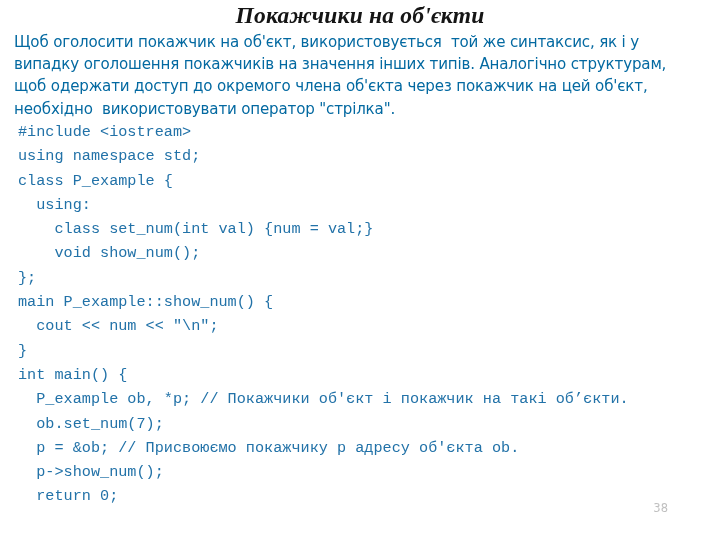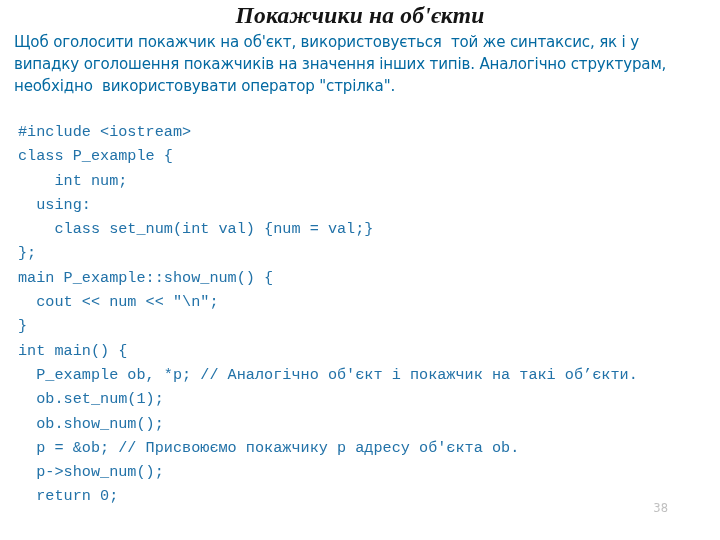--- a/index.html
+++ b/index.html
@@ -88,37 +88,38 @@
 </head>
 <body>
 
 <div class="slide">
 
   <div class="slide-title">Покажчики на об'єкти</div>
 
   <div class="body-block">
     <div class="body-line">Щоб оголосити покажчик на об'єкт, використовується  той же синтаксис, як і у</div>
     <div class="body-line">випадку оголошення покажчиків на значення інших типів. Аналогічно структурам,</div>
+    <div class="body-line">щоб одержати доступ до окремого члена об'єкта через покажчик на цей об'єкт,</div>
     <div class="body-line">необхідно  використовувати оператор "стрілка".</div>
   </div>
 
   <div class="code-block">
     <div class="code-line">#include &lt;iostream&gt;</div>
+    <div class="code-line">using namespace std;</div>
     <div class="code-line">class P_example {</div>
-    <div class="code-line">    int num;</div>
     <div class="code-line">  using:</div>
     <div class="code-line">    class set_num(int val) {num = val;}</div>
+    <div class="code-line">    void show_num();</div>
     <div class="code-line">};</div>
     <div class="code-line">main P_example::show_num() {</div>
     <div class="code-line">  cout &lt;&lt; num &lt;&lt; "\n";</div>
     <div class="code-line">}</div>
     <div class="code-line">int main() {</div>
-    <div class="code-line">  P_example ob, *p; // Аналогічно об'єкт і покажчик на такі об’єкти.</div>
-    <div class="code-line">  ob.set_num(1);</div>
-    <div class="code-line">  ob.show_num();</div>
+    <div class="code-line">  P_example ob, *p; // Покажчики об'єкт і покажчик на такі об’єкти.</div>
+    <div class="code-line">  ob.set_num(7);</div>
     <div class="code-line">  p = &amp;ob; // Присвоюємо покажчику p адресу об'єкта ob.</div>
     <div class="code-line">  p-&gt;show_num();</div>
     <div class="code-line">  return 0;</div>
 
   </div>
 
   <div class="page-number">38</div>
 
 </div>
 

